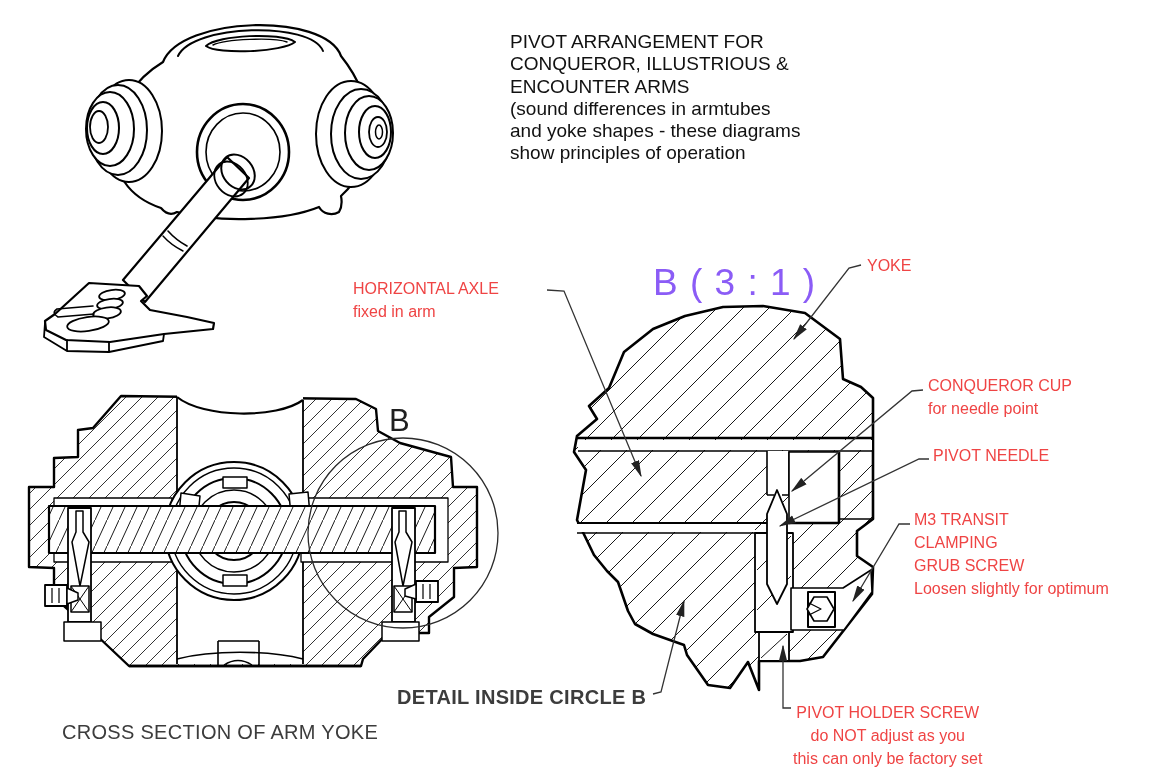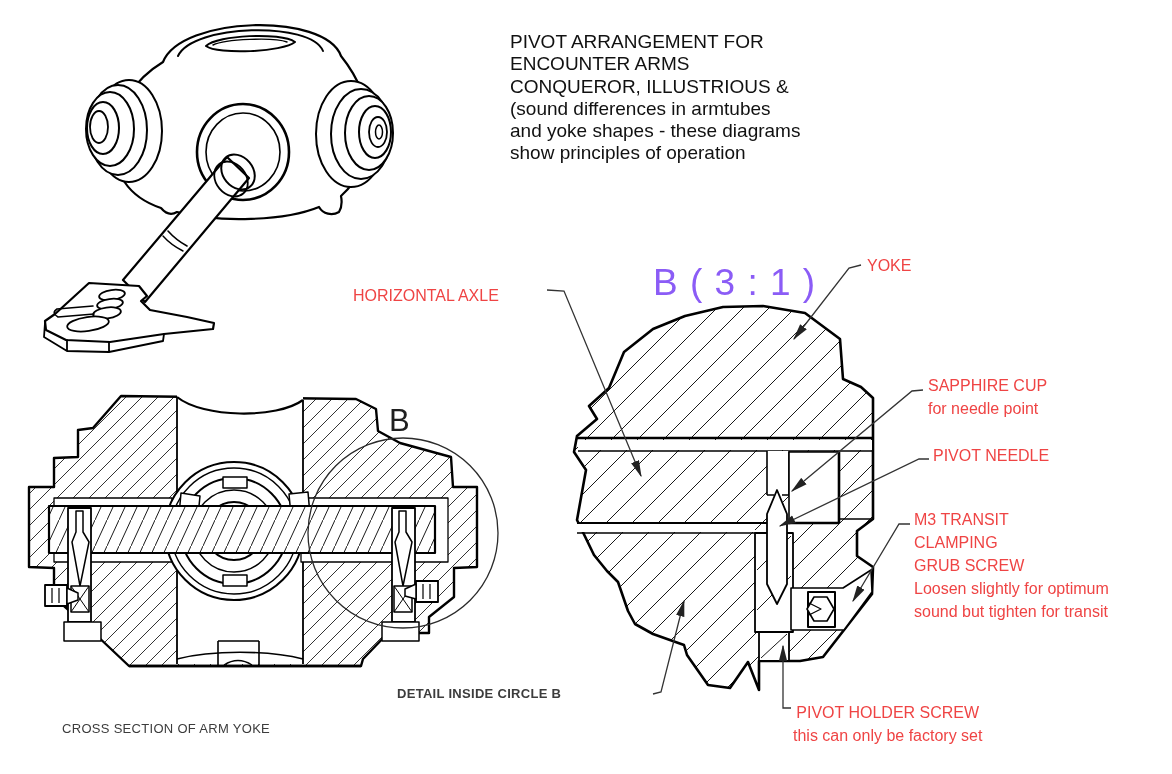--- a/index.html
+++ b/index.html
@@ -4,21 +4,21 @@
 <style>
   html,body{margin:0;padding:0;background:#ffffff;}
   .stage{position:relative;width:1172px;height:774px;background:#ffffff;overflow:hidden;
          font-family:"Liberation Sans", sans-serif;margin-left:11px;}
   .stage svg{position:absolute;left:0;top:0;}
   .txt{position:absolute;white-space:nowrap;}
   .title-block div{font-size:19px;line-height:22.3px;color:#111111;}
   .lbl div{font-size:16px;line-height:23px;color:#ef4444;}
   .viewhdr{font-size:37px;color:#8b5cf6;letter-spacing:1px;}
   .bigB{font-size:31px;color:#1f1f1f;}
-  .caption{font-size:13px;color:#3c3c3c;letter-spacing:0.3px;}
+  .caption{font-size:20px;color:#3c3c3c;letter-spacing:0.3px;}
   .caption.bold{font-weight:bold;}
 </style>
 </head>
 <body>
 
 <div class="stage">
 
 <svg width="1172" height="774" viewBox="0 0 1172 774">
   <defs>
     <pattern id="hF" width="16" height="16" patternUnits="userSpaceOnUse">
@@ -176,56 +176,57 @@
     <path d="M912,390 L901,391 L781,491" marker-end="url(#ah)"></path>
     <path d="M918,459 L908,459 L769,526" marker-end="url(#ah)"></path>
     <path d="M899,524 L888,524 L842,601" marker-end="url(#ah)"></path>
     <path d="M780,708 L772,708 L772,646" marker-end="url(#ah)"></path>
     <path d="M642,694 L650,692 L673,601" marker-end="url(#ah)"></path>
   </g>
 </svg>
 
 <div class="txt title-block" style="left:499px;top:31px;">
   <div>PIVOT ARRANGEMENT FOR</div>
+  <div>CONQUEROR, ILLUSTRIOUS &amp;</div>
   <div>ENCOUNTER ARMS</div>
-  <div>CONQUEROR, ILLUSTRIOUS &amp;</div>
   <div>(sound differences in armtubes</div>
   <div>and yoke shapes - these diagrams</div>
   <div>show principles of operation</div>
 </div>
 
 <div class="txt viewhdr" style="left:642px;top:262px;">B ( 3 : 1 )</div>
 <div class="txt bigB" style="left:378px;top:403px;">B</div>
 
-<div class="txt lbl" style="left:342px;top:284px;">
+<div class="txt lbl" style="left:342px;top:277px;">
   <div>HORIZONTAL AXLE</div>
+  <div>fixed in arm</div>
 </div>
 
 <div class="txt lbl" style="left:856px;top:254px;">
   <div>YOKE</div>
 </div>
 
 <div class="txt lbl" style="left:917px;top:374px;">
-  <div>SAPPHIRE CUP</div>
+  <div>CONQUEROR CUP</div>
   <div>for needle point</div>
 </div>
 
 <div class="txt lbl" style="left:922px;top:444px;">
   <div>PIVOT NEEDLE</div>
 </div>
 
 <div class="txt lbl" style="left:903px;top:508px;line-height:23.6px;">
   <div>M3 TRANSIT</div>
   <div>CLAMPING</div>
   <div>GRUB SCREW</div>
   <div>Loosen slightly for optimum</div>
-  <div>sound but tighten for transit</div>
 </div>
 
 <div class="txt lbl" style="left:782px;top:701px;line-height:22.6px;text-align:center;">
   <div>PIVOT HOLDER SCREW</div>
+  <div>do NOT adjust as you</div>
   <div>this can only be factory set</div>
 </div>
 
 <div class="txt caption bold" style="left:386px;top:686px;">DETAIL INSIDE CIRCLE B</div>
 <div class="txt caption" style="left:51px;top:721px;">CROSS SECTION OF ARM YOKE</div>
 
 </div>
 
 </body></html>

